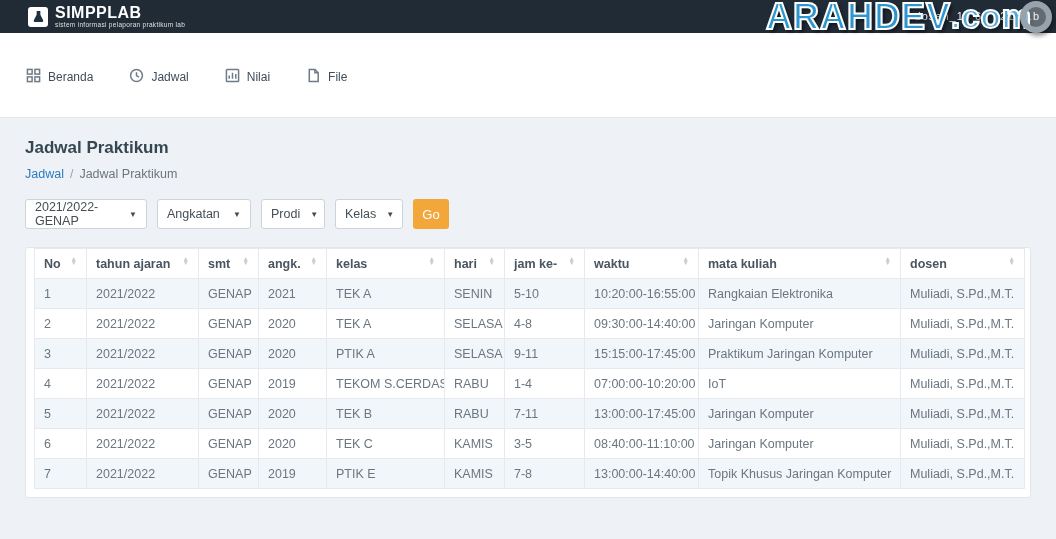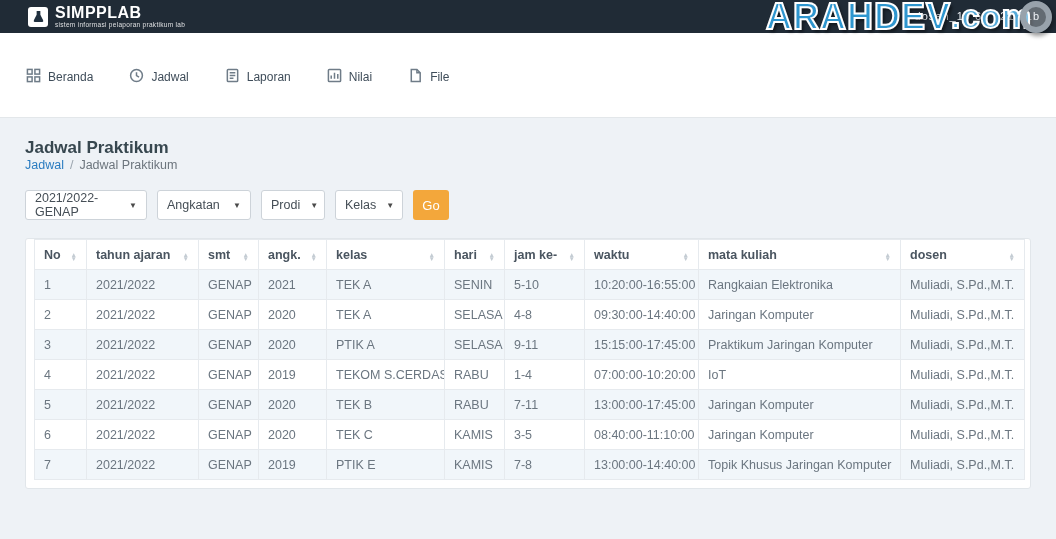--- a/index.html
+++ b/index.html
@@ -54,21 +54,21 @@
   .nav-item {
     display:flex; flex-direction:row; align-items:center; gap:7px;
     min-width:44px; cursor:pointer;
   }
   .nav-item svg { stroke:#6f7c88; fill:none; stroke-width:1.6; }
   .nav-label { font-size:12px; color:#3f4d5a; }
 
   
   .content { padding:0 25px; }
   .page-title { margin-top:20px; font-size:17px; font-weight:bold; color:#37474f; }
-  .breadcrumb { font-size:12.5px; color:#6c757d; }
+  .breadcrumb { margin-top:9px; font-size:12.5px; color:#6c757d; }
   .breadcrumb .crumb-link { color:#2a7cc0; text-decoration:none; cursor:pointer; }
   .breadcrumb .sep { margin:0 6px; color:#9aa4ad; }
 
   .filters { margin-top:18px; display:flex; gap:10px; align-items:center; }
   .select {
     background:#fff; border:1px solid #cdd3d9; border-radius:3px; height:30px;
     display:flex; align-items:center; justify-content:space-between;
     padding:9px 9px; font-size:12.5px; color:#454e56; gap:10px; cursor:pointer;
   }
   .select .caret { font-size:8px; color:#4a4a4a; }
@@ -88,21 +88,21 @@
   .card-title { font-size:12.5px; font-weight:bold; color:#3c4b5a; padding:14px 8px 12px 8px; }
 
   table { border-collapse:collapse; width:100%; table-layout:fixed; font-size:12.5px; }
   th,td {
     border:1px solid #e6eaee; padding:7px 9px; text-align:left;
     overflow:hidden; white-space:nowrap; height:30px;
   }
   th { color:#4a5560; font-weight:bold; cursor:pointer; }
   td { color:#6b7680; }
   tbody tr:nth-child(odd) { background:#f1f6fa; }
-  .th-flex { display:flex; align-items:flex-end; justify-content:space-between; }
+  .th-flex { display:flex; align-items:flex-start; justify-content:space-between; }
   .sort {
     display:inline-flex; flex-direction:column; line-height:4.5px;
     font-size:6.5px; color:#c4ccd3; margin-left:4px; flex:0 0 auto;
   }
 </style>
 </head>
 <body>
 
 <div class="topbar">
   <div class="brand">
@@ -137,29 +137,20 @@
     <span class="nav-label">Beranda</span>
   </div>
   <div class="nav-item">
     <span>
       <svg width="15" height="15" viewBox="0 0 16 16">
         <circle cx="8" cy="8" r="6.3"></circle>
           <path d="M8 4.5 V8 l2.7 1.8"></path>
       </svg>
     </span>
     <span class="nav-label">Jadwal</span>
-  </div>
-  <div class="nav-item">
-    <span>
-      <svg width="15" height="15" viewBox="0 0 16 16">
-        <rect x="2.5" y="1.5" width="11" height="13" rx="1"></rect>
-        <path d="M5 5 h6 M5 8 h6 M5 11 h4"></path>
-      </svg>
-    </span>
-    <span class="nav-label">Laporan</span>
   </div>
   <div class="nav-item">
     <span>
       <svg width="15" height="15" viewBox="0 0 16 16">
         <rect x="1.5" y="1.5" width="13" height="13" rx="1"></rect>
         <path d="M4.5 11.5 V8 M8 11.5 V5 M11.5 11.5 V6.5"></path>
       </svg>
     </span>
     <span class="nav-label">Nilai</span>
   </div>

